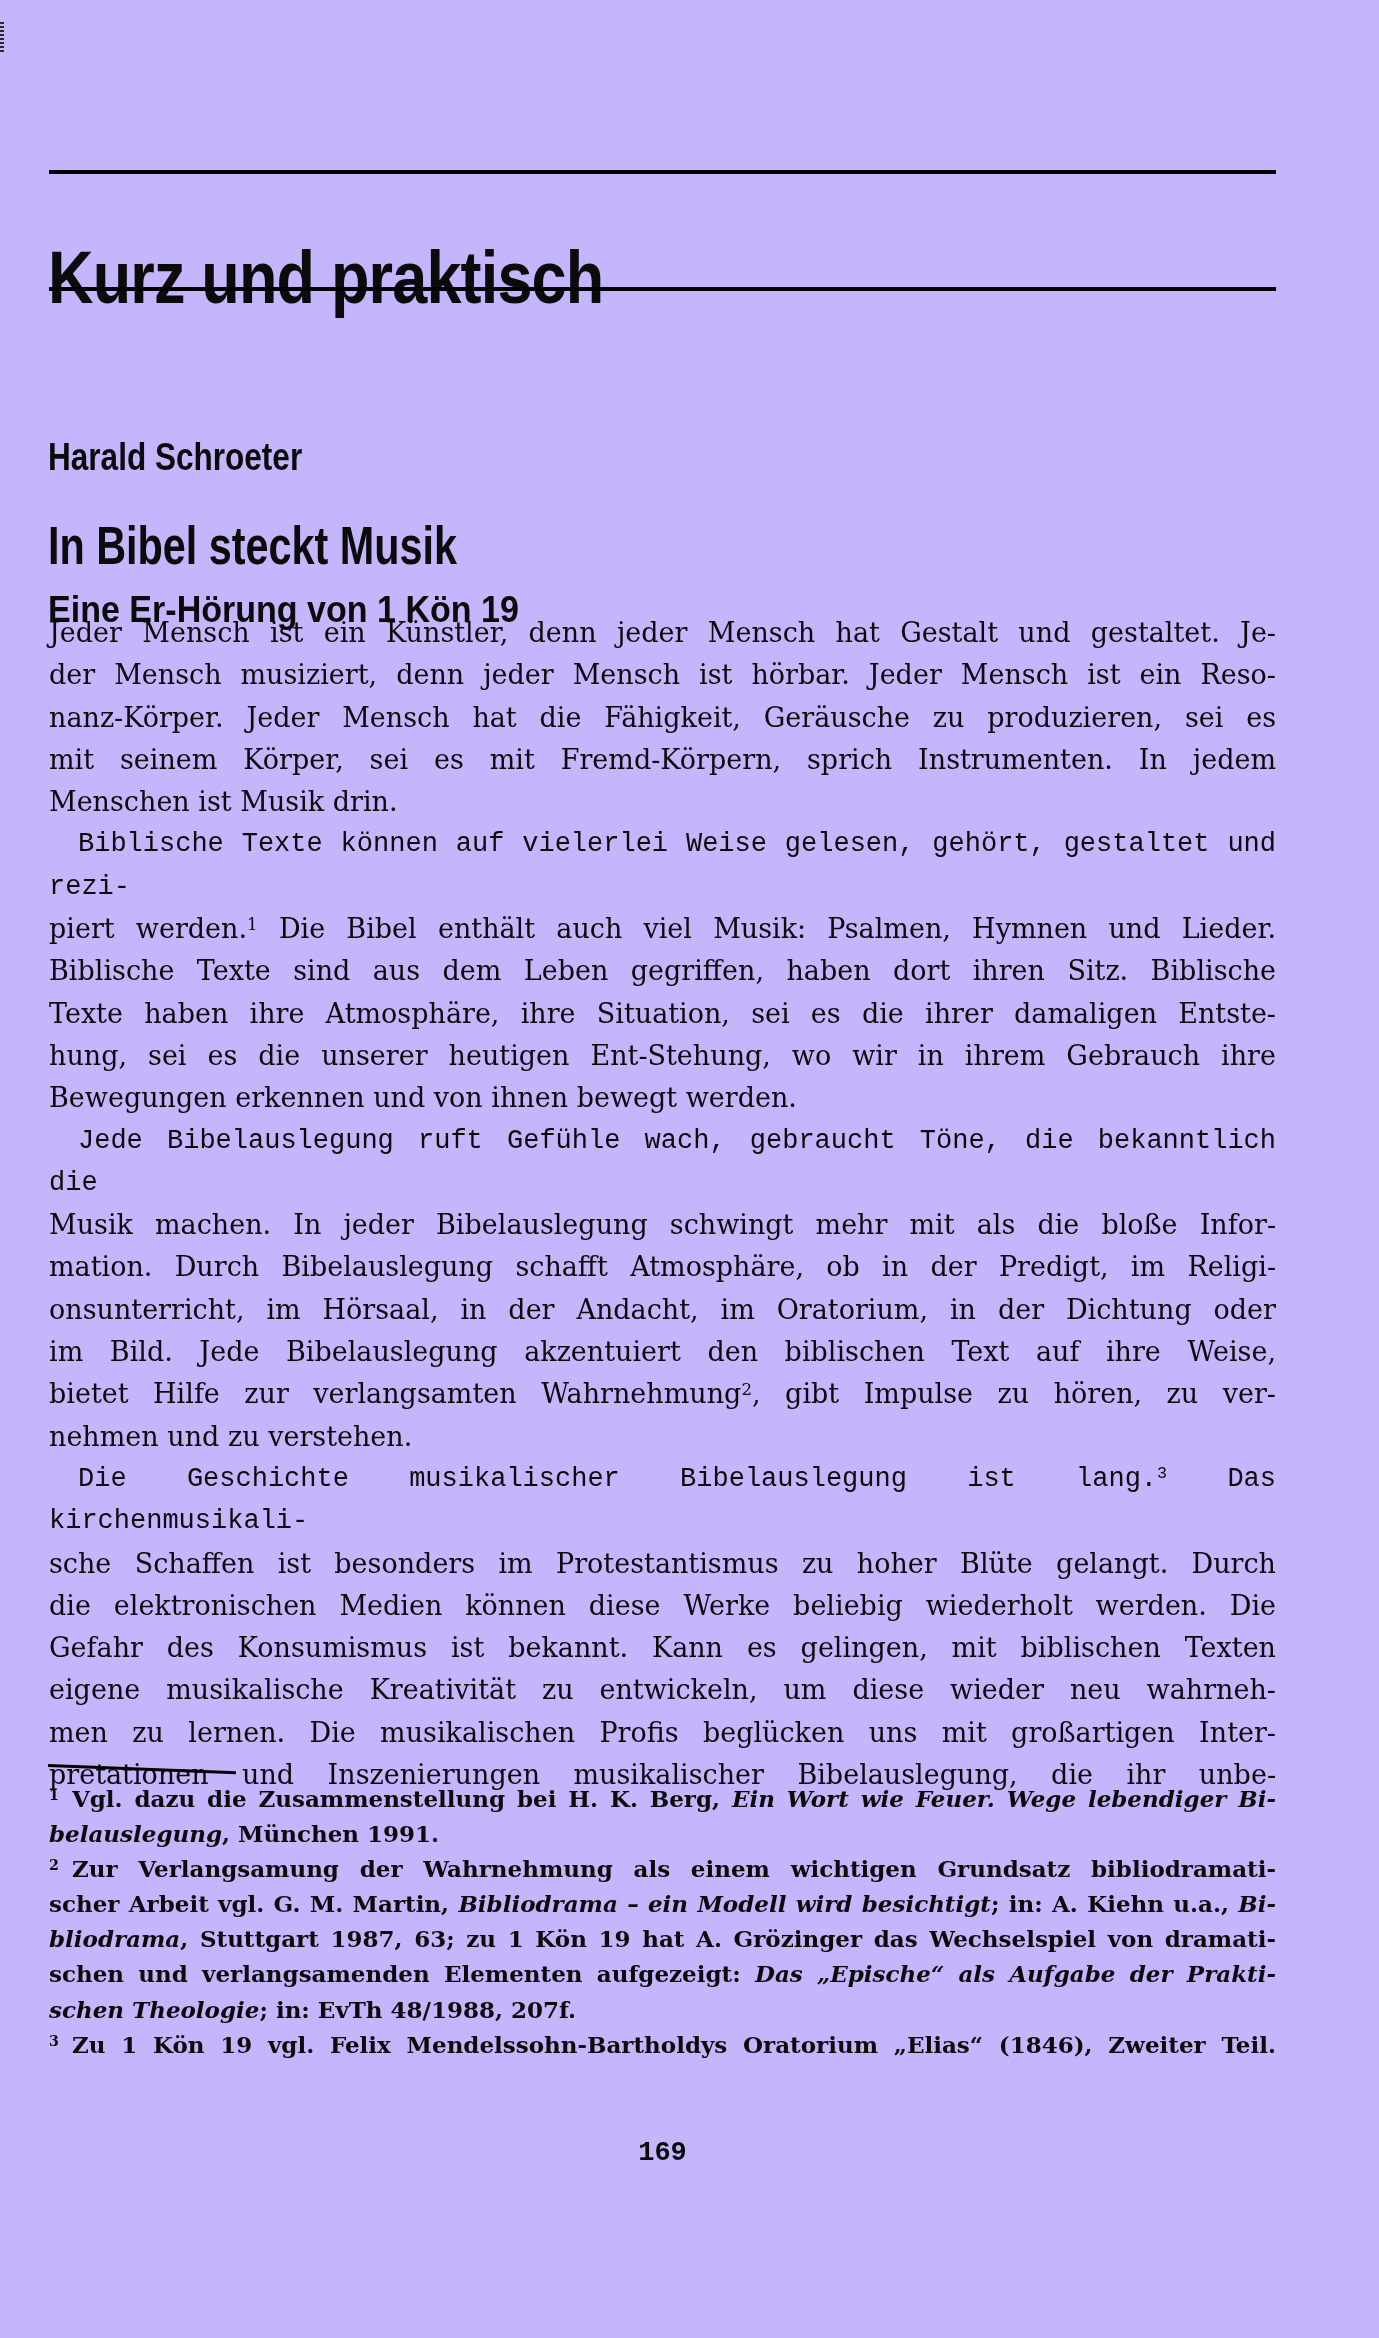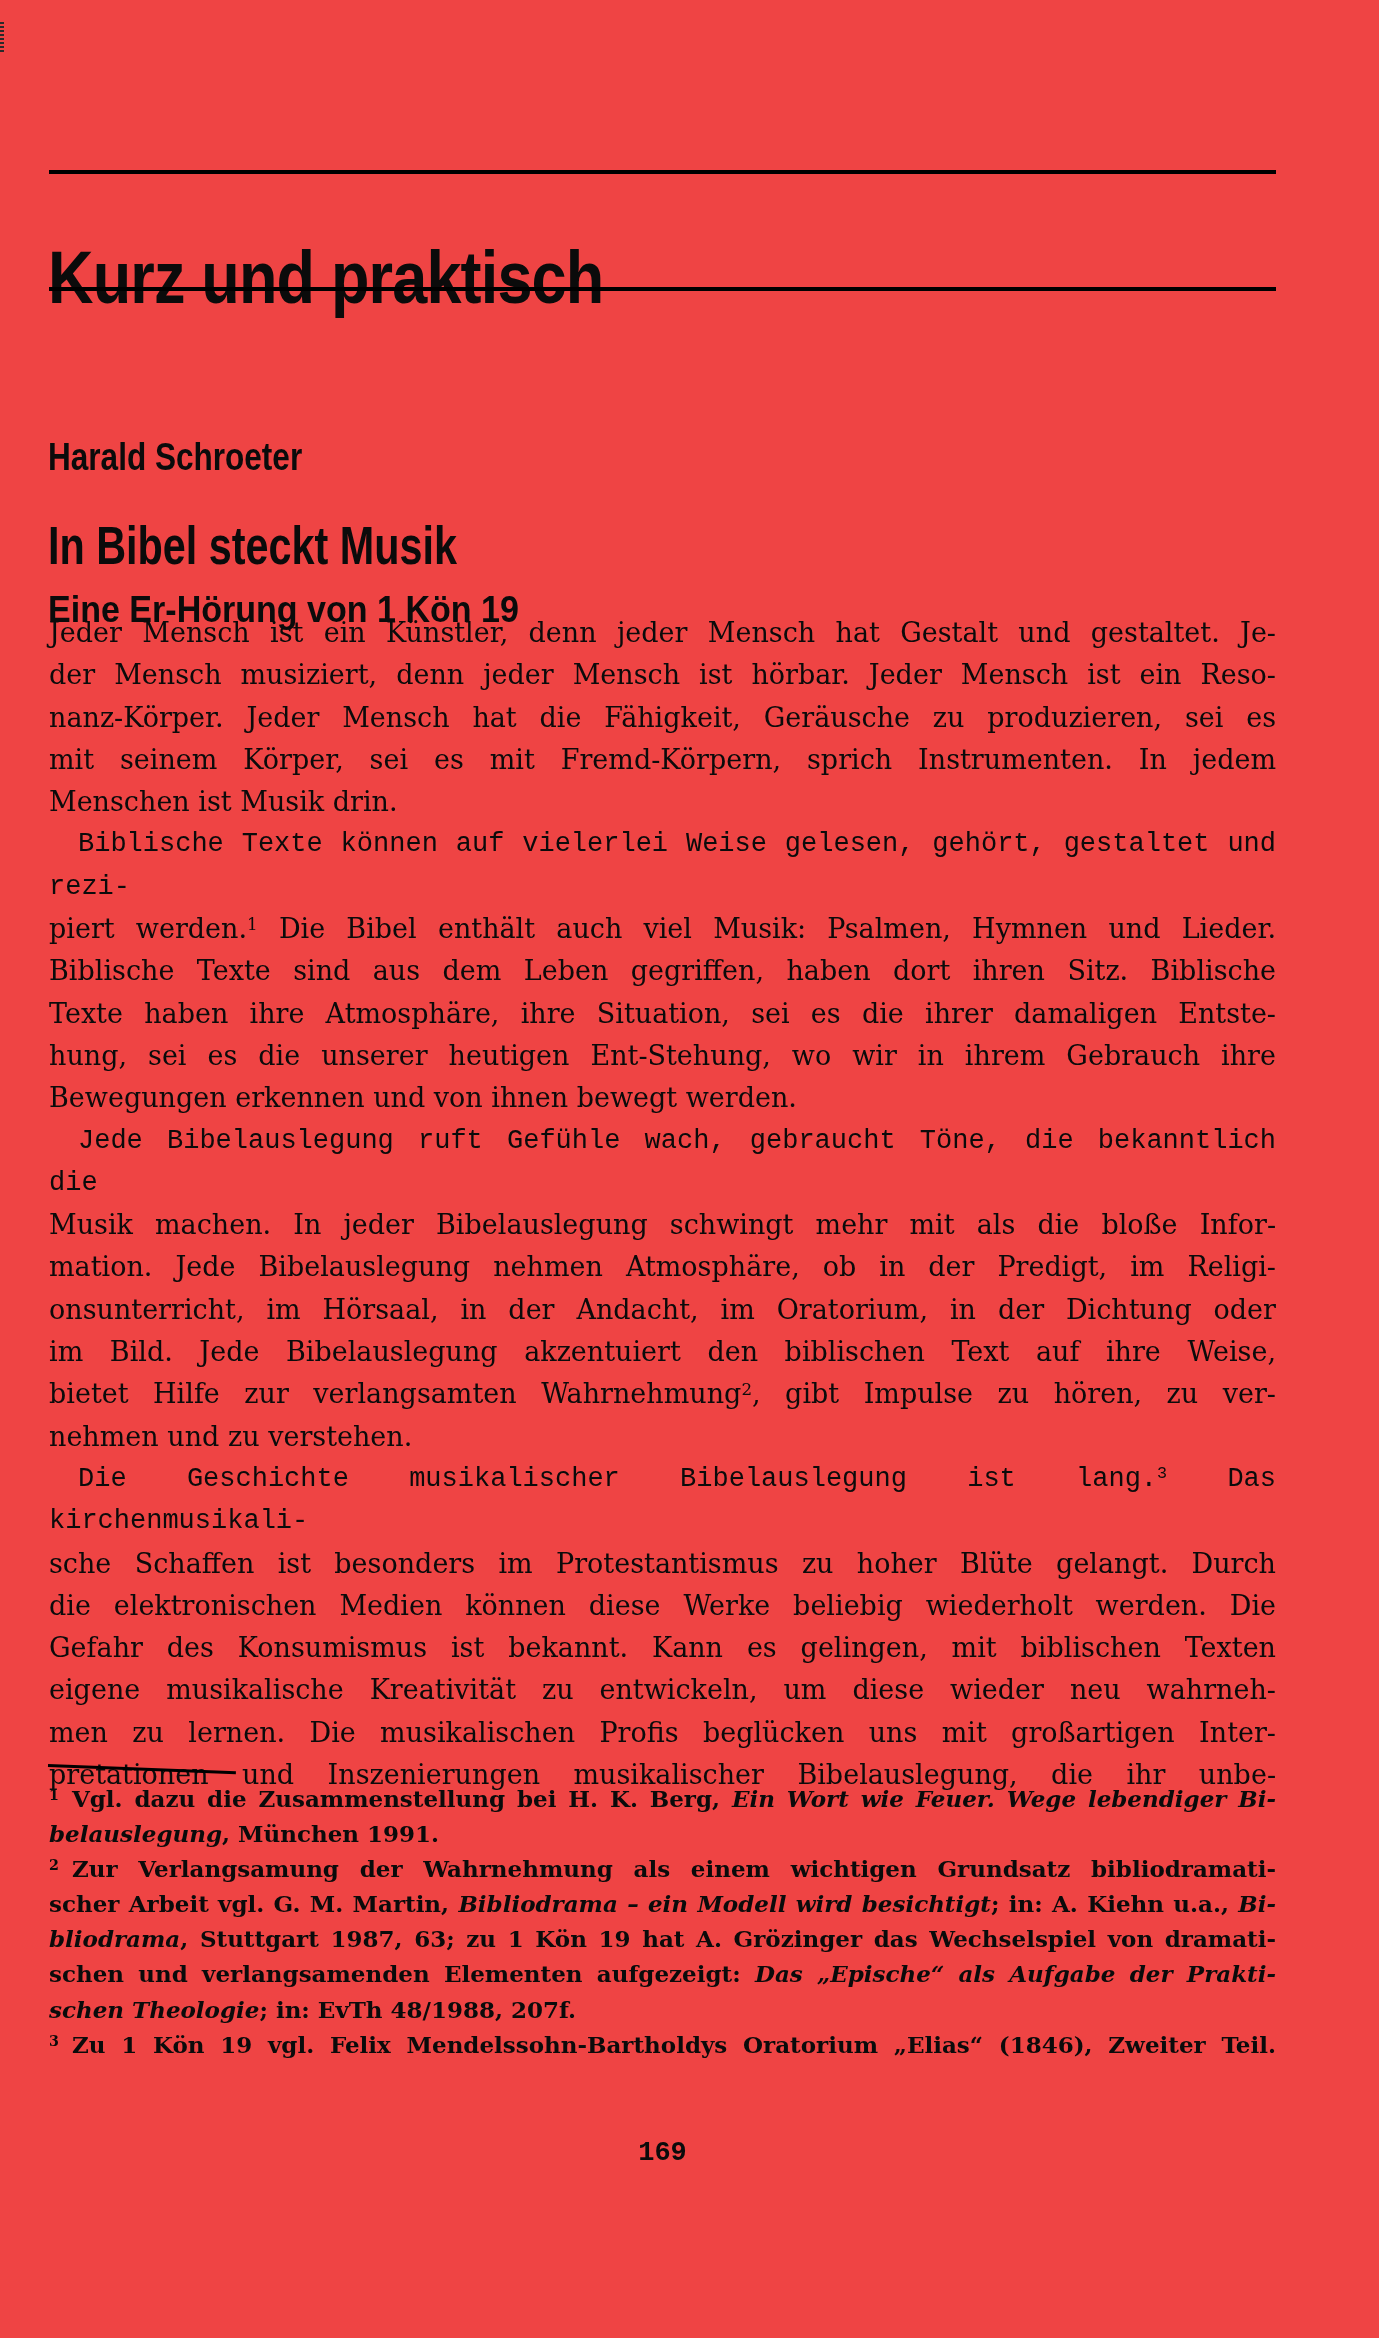--- a/index.html
+++ b/index.html
@@ -1,20 +1,20 @@
 <!DOCTYPE html>
 <html><head>
 <meta charset="utf-8">
 <style>
   html,body { margin:0; padding:0; background:#e8e8e8; }
   .page {
     position:relative;
     width:1379px; height:2338px;
     margin:0 auto;
-    background:#ef4444;
+    background:#c4b5fd;
     color:#0b0b0b;
     font-family:"DejaVu Serif", serif;
     overflow:hidden;
   }
   .rule { position:absolute; left:49px; width:1227px; height:4px; background:#000; }
   .rule-top { top:170px; }
   .rule-bottom { top:287px; }
 
   .scan-artifact {
     position:absolute; left:0px; top:22px; width:4px; height:30px;
@@ -102,21 +102,21 @@
         <div class="line j indent"><span>Biblische Texte können auf vielerlei Weise gelesen, gehört, gestaltet und rezi-</span></div>
         <div class="line j"><span>piert werden.</span><sup>1</sup><span> Die Bibel enthält auch viel Musik: Psalmen, Hymnen und Lieder.</span></div>
         <div class="line j"><span>Biblische Texte sind aus dem Leben gegriffen, haben dort ihren Sitz. Biblische</span></div>
         <div class="line j"><span>Texte haben ihre Atmosphäre, ihre Situation, sei es die ihrer damaligen Entste-</span></div>
         <div class="line j"><span>hung, sei es die unserer heutigen Ent-Stehung, wo wir in ihrem Gebrauch ihre</span></div>
         <div class="line"><span>Bewegungen erkennen und von ihnen bewegt werden.</span></div>
       </div>
       <div>
         <div class="line j indent"><span>Jede Bibelauslegung ruft Gefühle wach, gebraucht Töne, die bekanntlich die</span></div>
         <div class="line j"><span>Musik machen. In jeder Bibelauslegung schwingt mehr mit als die bloße Infor-</span></div>
-        <div class="line j"><span>mation. Jede Bibelauslegung nehmen Atmosphäre, ob in der Predigt, im Religi-</span></div>
+        <div class="line j"><span>mation. Durch Bibelauslegung schafft Atmosphäre, ob in der Predigt, im Religi-</span></div>
         <div class="line j"><span>onsunterricht, im Hörsaal, in der Andacht, im Oratorium, in der Dichtung oder</span></div>
         <div class="line j"><span>im Bild. Jede Bibelauslegung akzentuiert den biblischen Text auf ihre Weise,</span></div>
         <div class="line j"><span>bietet Hilfe zur verlangsamten Wahrnehmung</span><sup>2</sup><span>, gibt Impulse zu hören, zu ver-</span></div>
         <div class="line"><span>nehmen und zu verstehen.</span></div>
       </div>
       <div>
         <div class="line j indent"><span>Die Geschichte musikalischer Bibelauslegung ist lang.</span><sup>3</sup><span> Das kirchenmusikali-</span></div>
         <div class="line j"><span>sche Schaffen ist besonders im Protestantismus zu hoher Blüte gelangt. Durch</span></div>
         <div class="line j"><span>die elektronischen Medien können diese Werke beliebig wiederholt werden. Die</span></div>
         <div class="line j"><span>Gefahr des Konsumismus ist bekannt. Kann es gelingen, mit biblischen Texten</span></div>

